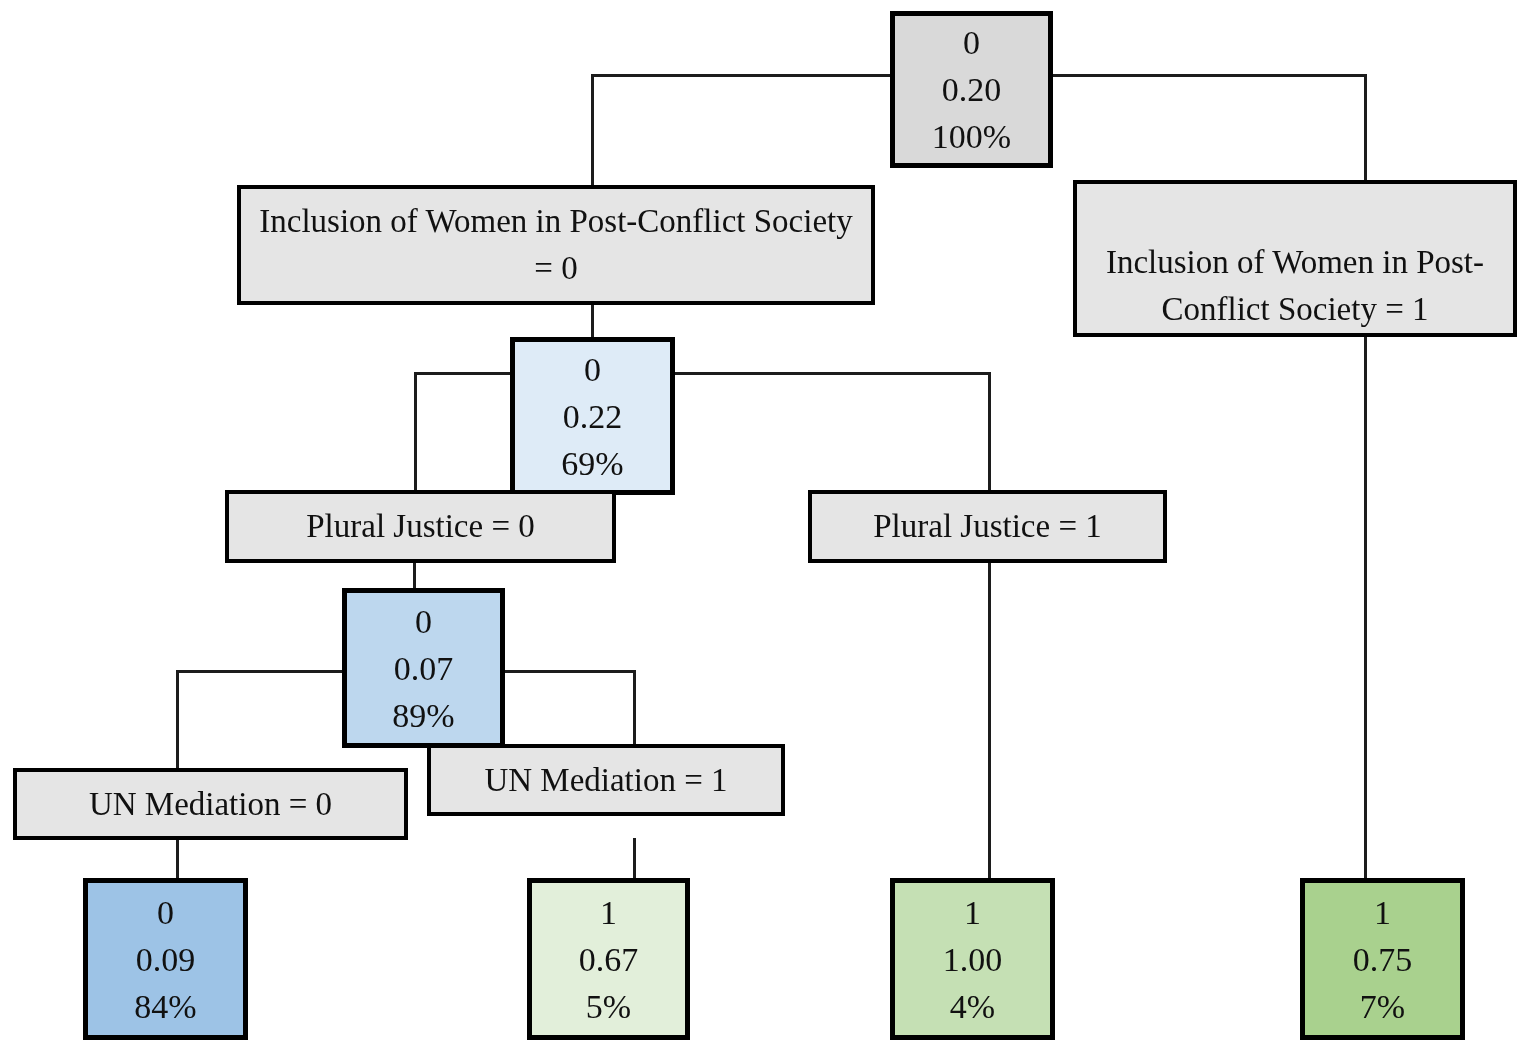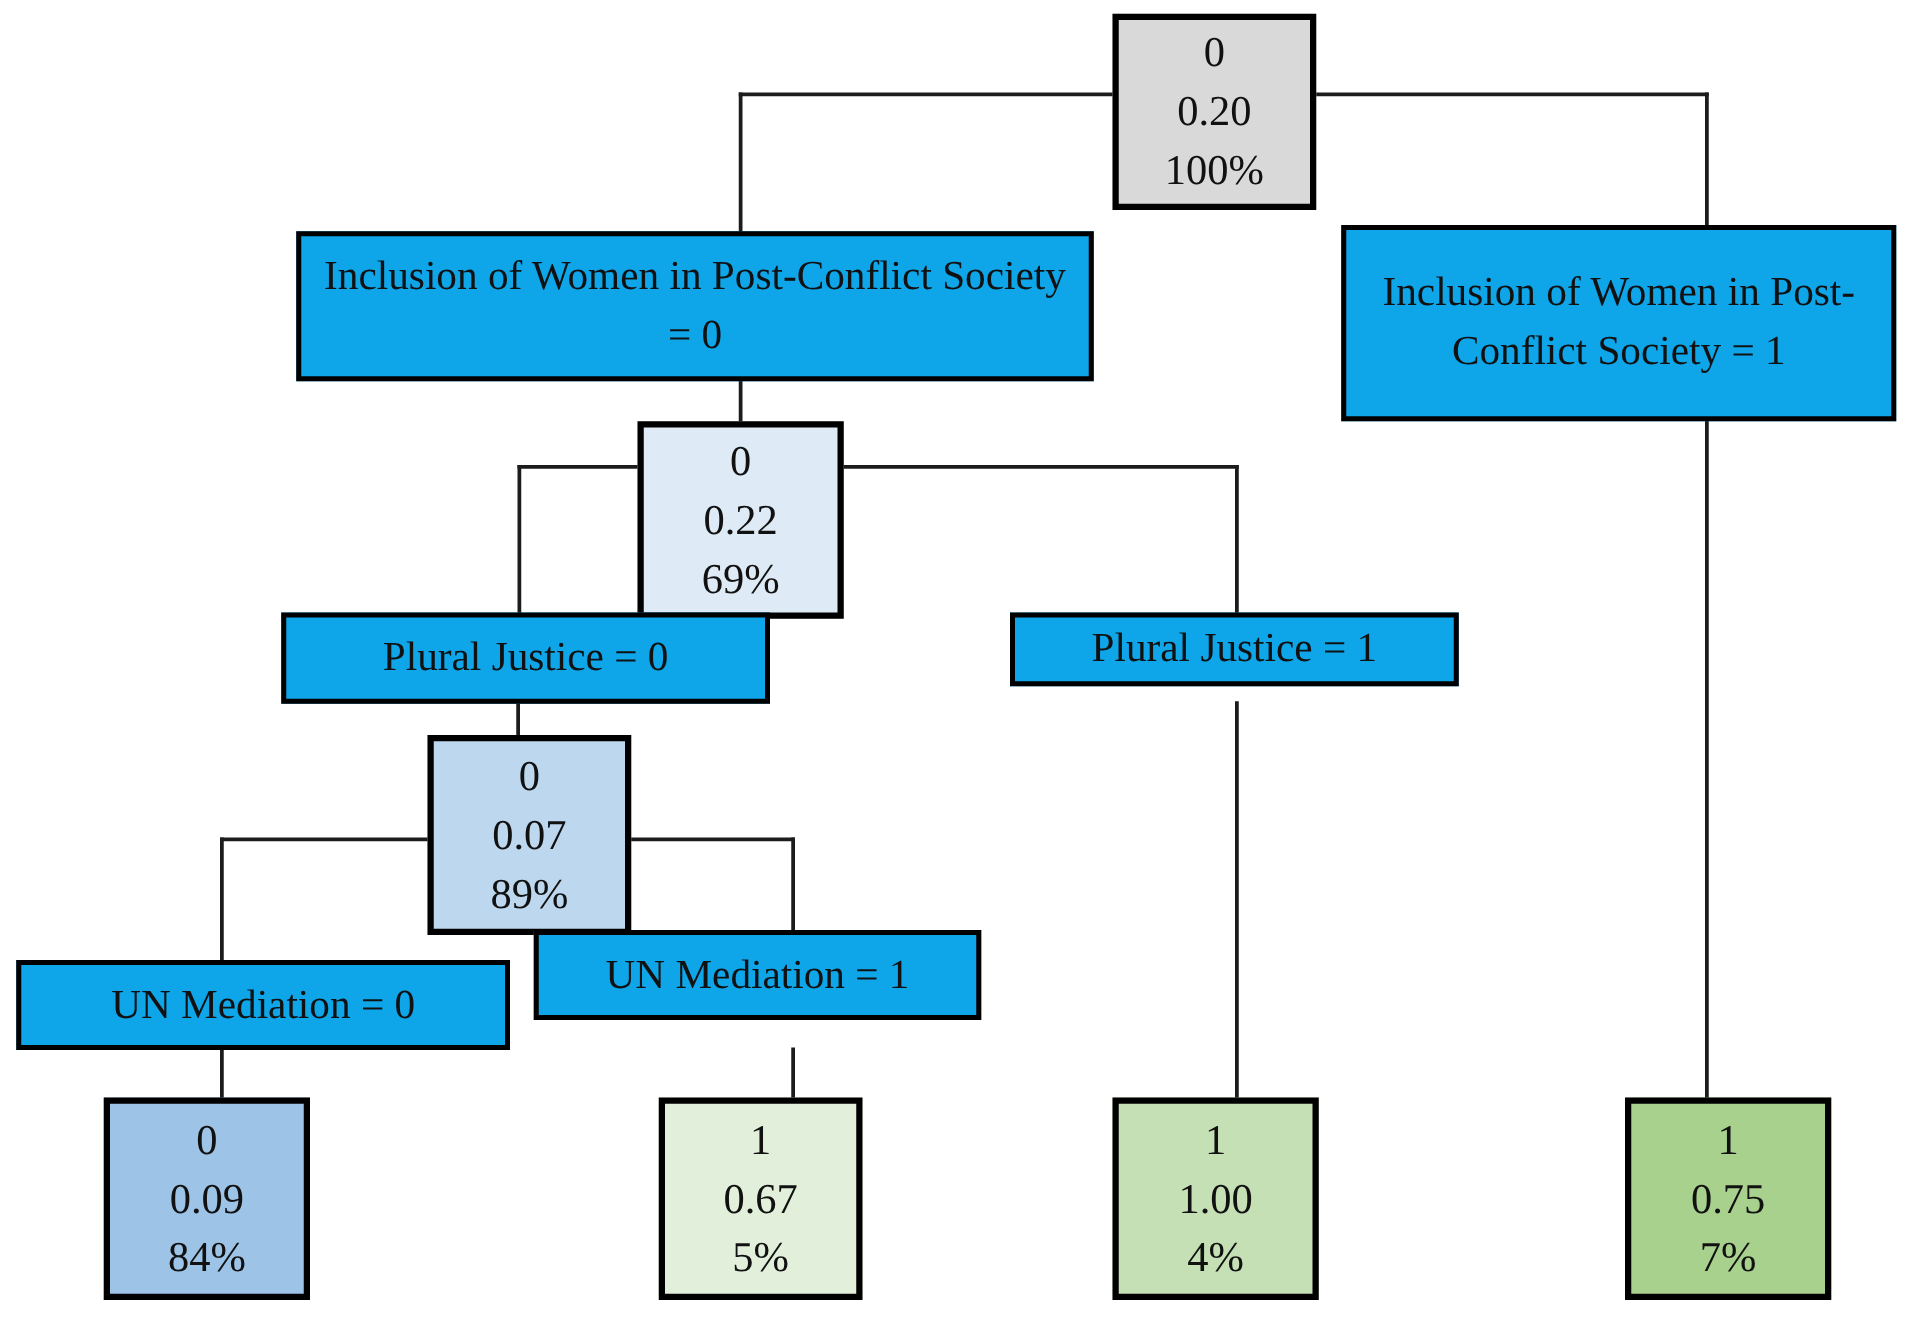--- a/index.html
+++ b/index.html
@@ -22,31 +22,31 @@
     align-items: center;
     justify-content: center;
     text-align: center;
     font-size: 34px;
     line-height: 47px;
     z-index: 2;
   }
   .split {
     position: absolute;
     border: 4px solid #000000;
-    background: #0ea5e9;
+    background: #e5e5e5;
     display: flex;
     align-items: center;
     justify-content: center;
     text-align: center;
     font-size: 33px;
     line-height: 47px;
     z-index: 3;
     padding: 0 18px;
   }
-  .split.align-top { align-items: flex-start; padding-top: 27px; }
+  .split.align-top { align-items: flex-end; padding-top: 27px; }
 </style>
 </head>
 <body>
 
 <div class="canvas">
 
   <div class="conn" style="left:591px;top:74px;width:302px;height:3px"></div>
   <div class="conn" style="left:1050px;top:74px;width:317px;height:3px"></div>
   <div class="conn" style="left:591px;top:74px;width:3px;height:113px"></div>
   <div class="conn" style="left:1364px;top:74px;width:3px;height:108px"></div>
@@ -114,21 +114,21 @@
   </div>
 
   <div class="split align-top" style="left:1073px;top:180px;width:444px;height:157px">
     <span>Inclusion of Women in Post-Conflict Society = 1</span>
   </div>
 
   <div class="split" style="left:225px;top:490px;width:391px;height:73px">
     <span>Plural Justice = 0</span>
   </div>
 
-  <div class="split" style="left:808px;top:490px;width:359px;height:59px">
+  <div class="split" style="left:808px;top:490px;width:359px;height:73px">
     <span>Plural Justice = 1</span>
   </div>
 
   <div class="split" style="left:13px;top:768px;width:395px;height:72px">
     <span>UN Mediation = 0</span>
   </div>
 
   <div class="split" style="left:427px;top:744px;width:358px;height:72px">
     <span>UN Mediation = 1</span>
   </div>

